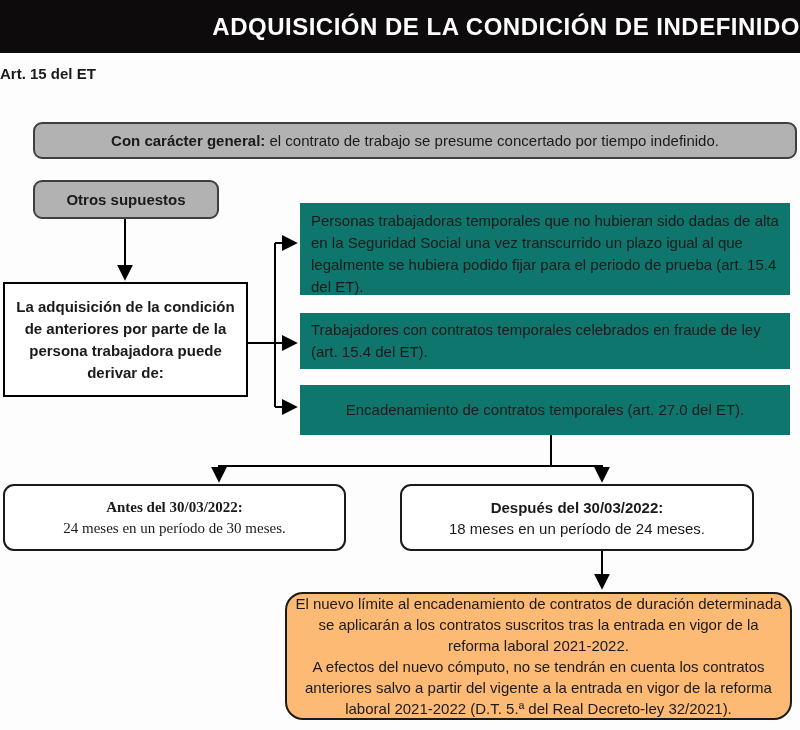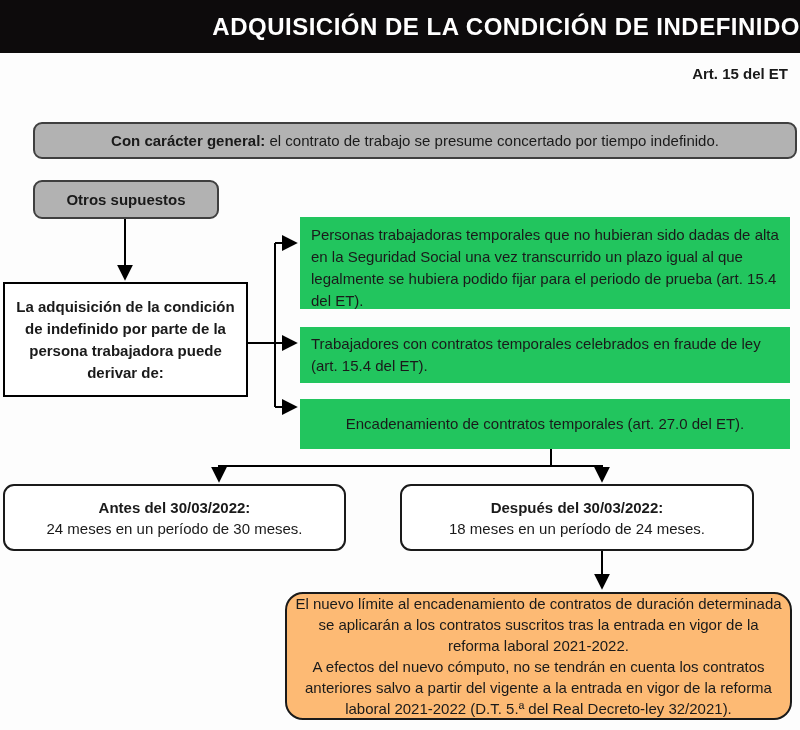--- a/index.html
+++ b/index.html
@@ -27,25 +27,24 @@
   .banner h1 {
     margin: 0;
     color: #ffffff;
     font-size: 24px;
     font-weight: bold;
     letter-spacing: 0.5px;
   }
 
   .subtitle {
     left: 0; top: 63px; width: 752px;
-    text-align: right;
+    text-align: left;
     font-size: 15px;
     font-weight: bold;
     line-height: 21px;
-    margin-left: 36px;
   }
 
   .pill {
     background: #b2b2b2;
     border: 2px solid #3f3f3f;
     border-radius: 9px;
     display: flex; align-items: center; justify-content: center;
     font-size: 15px;
     text-align: center;
   }
@@ -57,38 +56,37 @@
     background: #ffffff;
     border: 2px solid #000000;
     display: flex; align-items: center; justify-content: center;
     text-align: center;
     font-size: 15px; font-weight: bold; line-height: 22px;
     padding: 0 6px;
   }
 
   .cause-box {
     left: 300px; width: 490px;
-    background: #22c55e;
+    background: #0f766e;
     font-size: 15px; line-height: 22px;
     padding: 7px 11px;
-    margin-top: 14px;
   }
   .cause-1 { top: 203px; height: 92px; }
   .cause-2 { top: 313px; height: 56px; display: flex; align-items: center; }
   .cause-3 { top: 385px; height: 50px; display: flex; align-items: center; justify-content: center; text-align: center; }
 
   .period-box {
     top: 484px; height: 67px;
     background: #ffffff;
     border: 2px solid #1a1a1a;
     border-radius: 11px;
     display: flex; flex-direction: column; align-items: center; justify-content: center;
     font-size: 15px; line-height: 21px; text-align: center;
   }
-  .before-box { left: 3px;   width: 343px; }
+  .before-box { left: 3px;   width: 343px; font-family: Liberation Serif, serif; }
   .after-box  { left: 400px; width: 354px; }
   .period-heading { font-weight: bold; }
 
   .note-box {
     left: 285px; top: 592px; width: 507px; height: 128px;
     background: #fdba74;
     border: 2px solid #1a1a1a;
     border-radius: 18px;
     display: flex; flex-direction: column; align-items: center; justify-content: center;
     font-size: 15px; line-height: 21px; text-align: center;
@@ -139,21 +137,21 @@
     <div>
       <span class="bold">Con carácter general:</span><span> el contrato de trabajo se presume concertado por tiempo indefinido.</span>
     </div>
   </div>
 
   <div class="abs pill otros-box">
     <span>Otros supuestos</span>
   </div>
 
   <div class="abs derivation-box">
-    <span>La adquisición de la condición de indefinido por parte de la persona trabajadora puede derivar de:</span>
+    <span>La adquisición de la condición de anteriores por parte de la persona trabajadora puede derivar de:</span>
   </div>
 
   <div class="abs cause-box cause-1">
     <span>Personas trabajadoras temporales que no hubieran sido dadas de alta en la Seguridad Social una vez transcurrido un plazo igual al que legalmente se hubiera podido fijar para el periodo de prueba (art. 15.4 del ET).</span>
   </div>
   <div class="abs cause-box cause-2">
     <span>Trabajadores con contratos temporales celebrados en fraude de ley (art. 15.4 del ET).</span>
   </div>
   <div class="abs cause-box cause-3">
     <span>Encadenamiento de contratos temporales (art. 27.0 del ET).</span>

